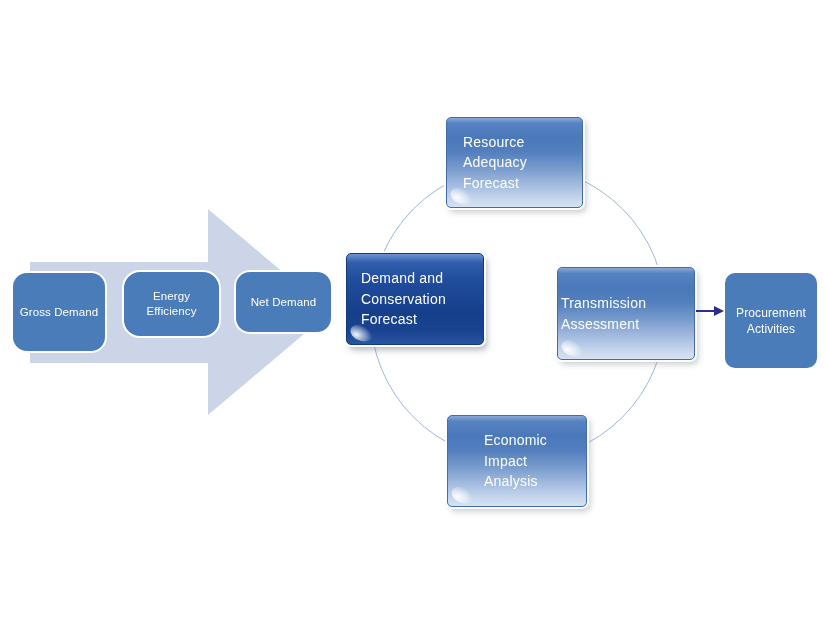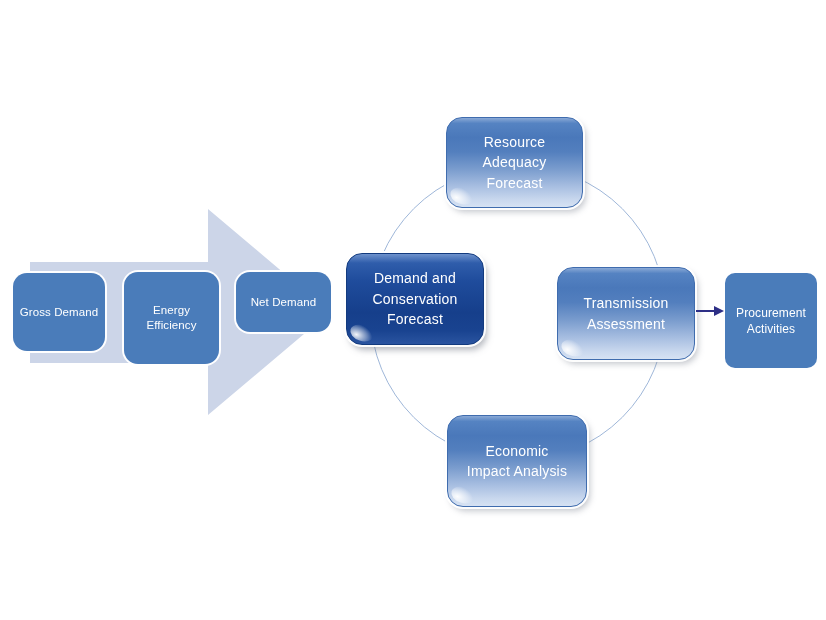--- a/index.html
+++ b/index.html
@@ -32,50 +32,50 @@
   
   .flat{
     position:absolute;z-index:2;box-sizing:border-box;
     border-radius:14px;background:var(--flat-box);
     display:flex;align-items:center;justify-content:center;text-align:center;
     color:var(--label-text);box-shadow:0 0 0 2px rgba(255,255,255,.97);
     padding:0 3px;
   }
   .flat .lbl{font-size:11.5px;line-height:15px;letter-spacing:.1px;}
   .b-gross{left:13px;top:273px;width:92px;height:78px;}
-  .b-energy{left:124px;top:272px;width:95px;height:92px;padding:0 12px;}
+  .b-energy{left:124px;top:272px;width:95px;height:64px;padding:0 12px;border-radius:16px;}
   .b-net{left:236px;top:272px;width:95px;height:60px;}
 
   .out{
     left:725px;top:273px;width:92px;height:95px;border-radius:10px;
     box-shadow:none;padding:0 13px;
   }
   .out .lbl{font-size:12px;line-height:16px;}
 
   
   .gbox{
-    position:absolute;z-index:2;box-sizing:border-box;border-radius:16px;
-    display:flex;align-items:center;justify-content:center;text-align:center;
+    position:absolute;z-index:2;box-sizing:border-box;border-radius:5px;
+    display:flex;align-items:center;justify-content:center;
     color:var(--label-text);
     border:1px solid #3f6cae;
     background:linear-gradient(180deg,#8aa9d6 0%,#5583c2 6%,#4a78ba 22%,#537fbe 38%,
                #7b9dce 58%,#aac0e2 78%,#c9d8ee 92%,#d6e2f3 100%);
     box-shadow:0 0 0 2px rgba(255,255,255,.95), 3px 4px 6px rgba(125,130,145,.45);
   }
   .gbox::after{ 
     content:"";position:absolute;left:3px;bottom:3px;width:24px;height:16px;
     background:radial-gradient(ellipse at 30% 70%, rgba(255,255,255,.95) 0%,
                rgba(255,255,255,.35) 45%, rgba(255,255,255,0) 68%);
     border-radius:50%;transform:rotate(18deg);pointer-events:none;
   }
   .gbox .lbl{font-size:14px;line-height:20.5px;letter-spacing:.2px;}
 
   .b-resource{left:446px;top:117px;width:137px;height:91px;padding:0 16px;}
   .b-transmission{left:557px;top:267px;width:138px;height:93px;padding:0 3px;}
-  .b-economic{left:447px;top:415px;width:140px;height:92px;padding:0 16px;}
+  .b-economic{left:447px;top:415px;width:140px;height:92px;padding:0 36px;}
   .b-demand{
     left:346px;top:253px;width:138px;height:92px;padding:0 14px;
     border-color:#123a7e;
     background:linear-gradient(180deg,#6e92cc 0%,#2f5dab 10%,#1f4c9c 30%,
                #163f8b 65%,#194390 85%,#2a54a0 100%);
     box-shadow:0 0 0 2px rgba(255,255,255,.95), 3px 5px 6px rgba(110,115,130,.5);
   }
 
   
   .connector-line{

